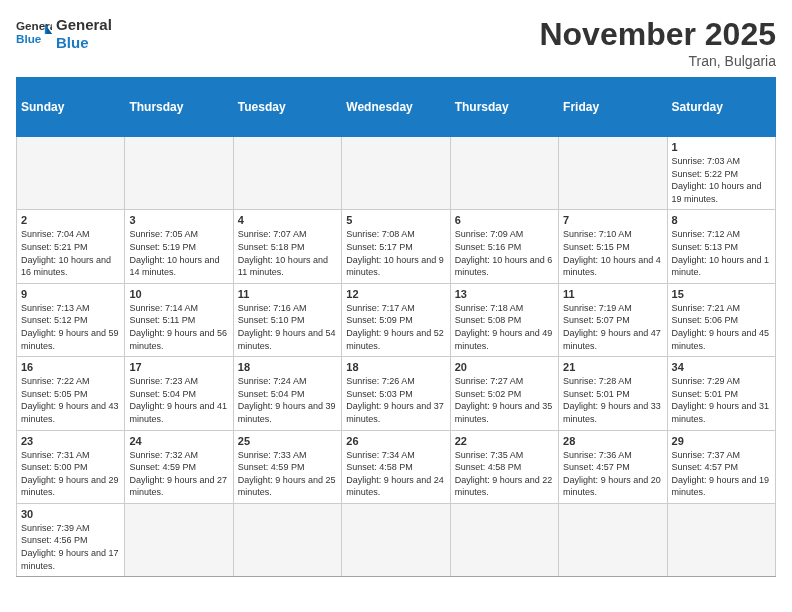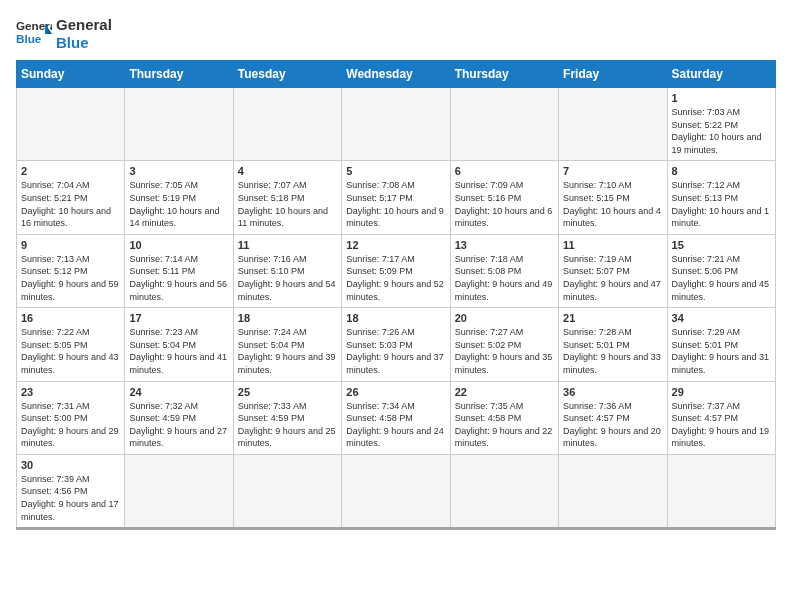--- a/index.html
+++ b/index.html
@@ -40,21 +40,21 @@
     .calendar {
       width: 100%;
       border-collapse: collapse;
       border: 1px solid #ccc;
     }
     .calendar th {
       background: #1a7bc4;
       color: #fff;
       font-size: 12px;
       font-weight: bold;
-      padding: 6px 4px;
+      padding: 22px 4px;
       text-align: left;
       border: 1px solid #1a7bc4;
     }
     .calendar td {
       vertical-align: top;
       border: 1px solid #ccc;
       padding: 4px;
       width: 108px;
       min-height: 80px;
       font-size: 9.5px;
@@ -69,39 +69,43 @@
       font-size: 11px;
       display: block;
       margin-bottom: 2px;
     }
     .day-info {
       font-size: 9px;
       line-height: 1.4;
       color: #333;
     }
     tr:last-child td {
-      border-bottom: 3px solid #a3a3a3;
+      border-bottom: 1px solid #a3a3a3;
     }
   </style>
 </head>
 <body>
 
 <div class="header">
   <div class="logo">
     <svg class="logo-icon" viewBox="0 0 40 40">
       <text x="0" y="16" font-size="13" font-weight="bold" fill="#333" font-family="Arial">General</text>
       <text x="0" y="30" font-size="13" font-weight="bold" fill="#1a7bc4" font-family="Arial">Blue</text>
       <polygon points="32,8 40,20 32,20" fill="#1a7bc4"></polygon>
       <polygon points="34,12 40,20 34,20" fill="#0d5a9e"></polygon>
     </svg>
     <div style="display:flex;flex-direction:column;line-height:1.2;">
       <span style="font-size:15px;font-weight:bold;color:#333;">General</span>
       <span style="font-size:15px;font-weight:bold;color:#1a7bc4;">Blue</span>
     </div>
   </div>
+  <div class="title-block">
+    <div class="month-title">November 2025</div>
+    <div class="subtitle">Tran, Bulgaria</div>
+  </div>
 </div>
 
 <table class="calendar">
   <thead>
     <tr>
     <th>Sunday</th>
         <th>Thursday</th>
         <th>Tuesday</th>
         <th>Wednesday</th>
         <th>Thursday</th>
@@ -227,21 +231,21 @@
         </td>
         <td>
           <span class="day-number">26</span>
           <div class="day-info">Sunrise: 7:34 AM<br>Sunset: 4:58 PM<br>Daylight: 9 hours and 24 minutes.</div>
         </td>
         <td>
           <span class="day-number">22</span>
           <div class="day-info">Sunrise: 7:35 AM<br>Sunset: 4:58 PM<br>Daylight: 9 hours and 22 minutes.</div>
         </td>
         <td>
-          <span class="day-number">36</span>
+          <span class="day-number">28</span>
           <div class="day-info">Sunrise: 7:36 AM<br>Sunset: 4:57 PM<br>Daylight: 9 hours and 20 minutes.</div>
         </td>
         <td>
           <span class="day-number">29</span>
           <div class="day-info">Sunrise: 7:37 AM<br>Sunset: 4:57 PM<br>Daylight: 9 hours and 19 minutes.</div>
         </td>
       </tr>
       <tr>
         <td>
           <span class="day-number">30</span>

